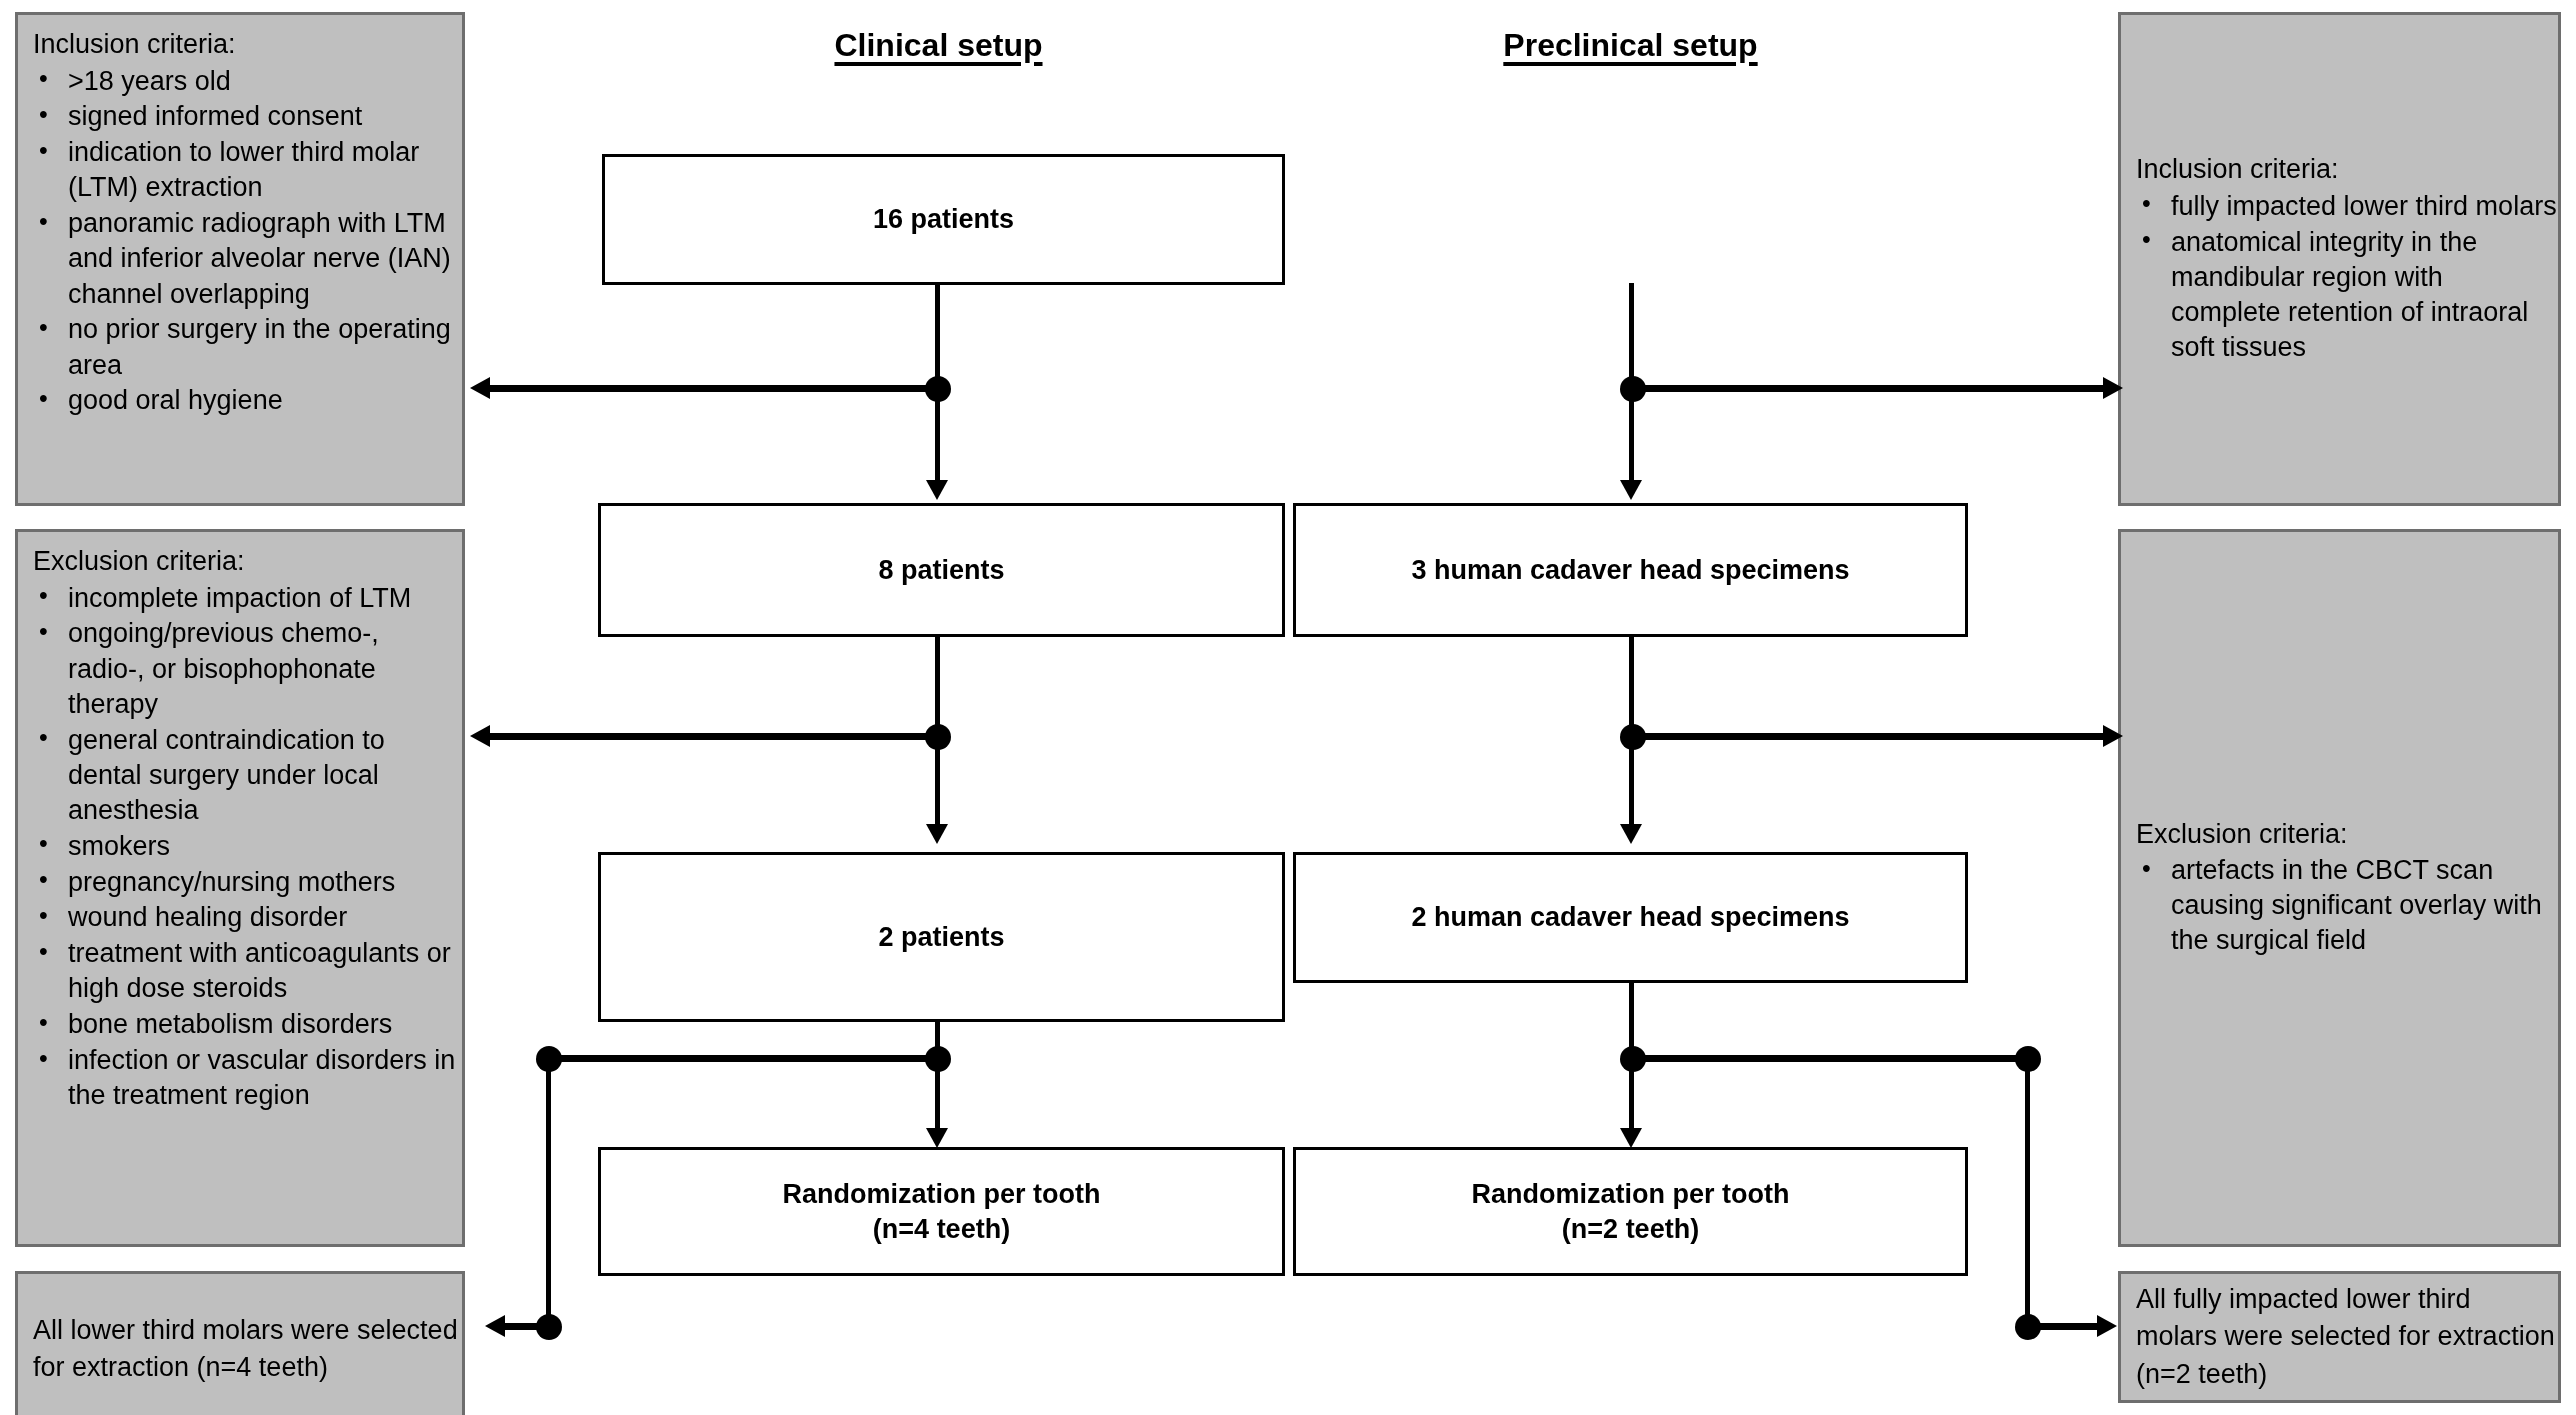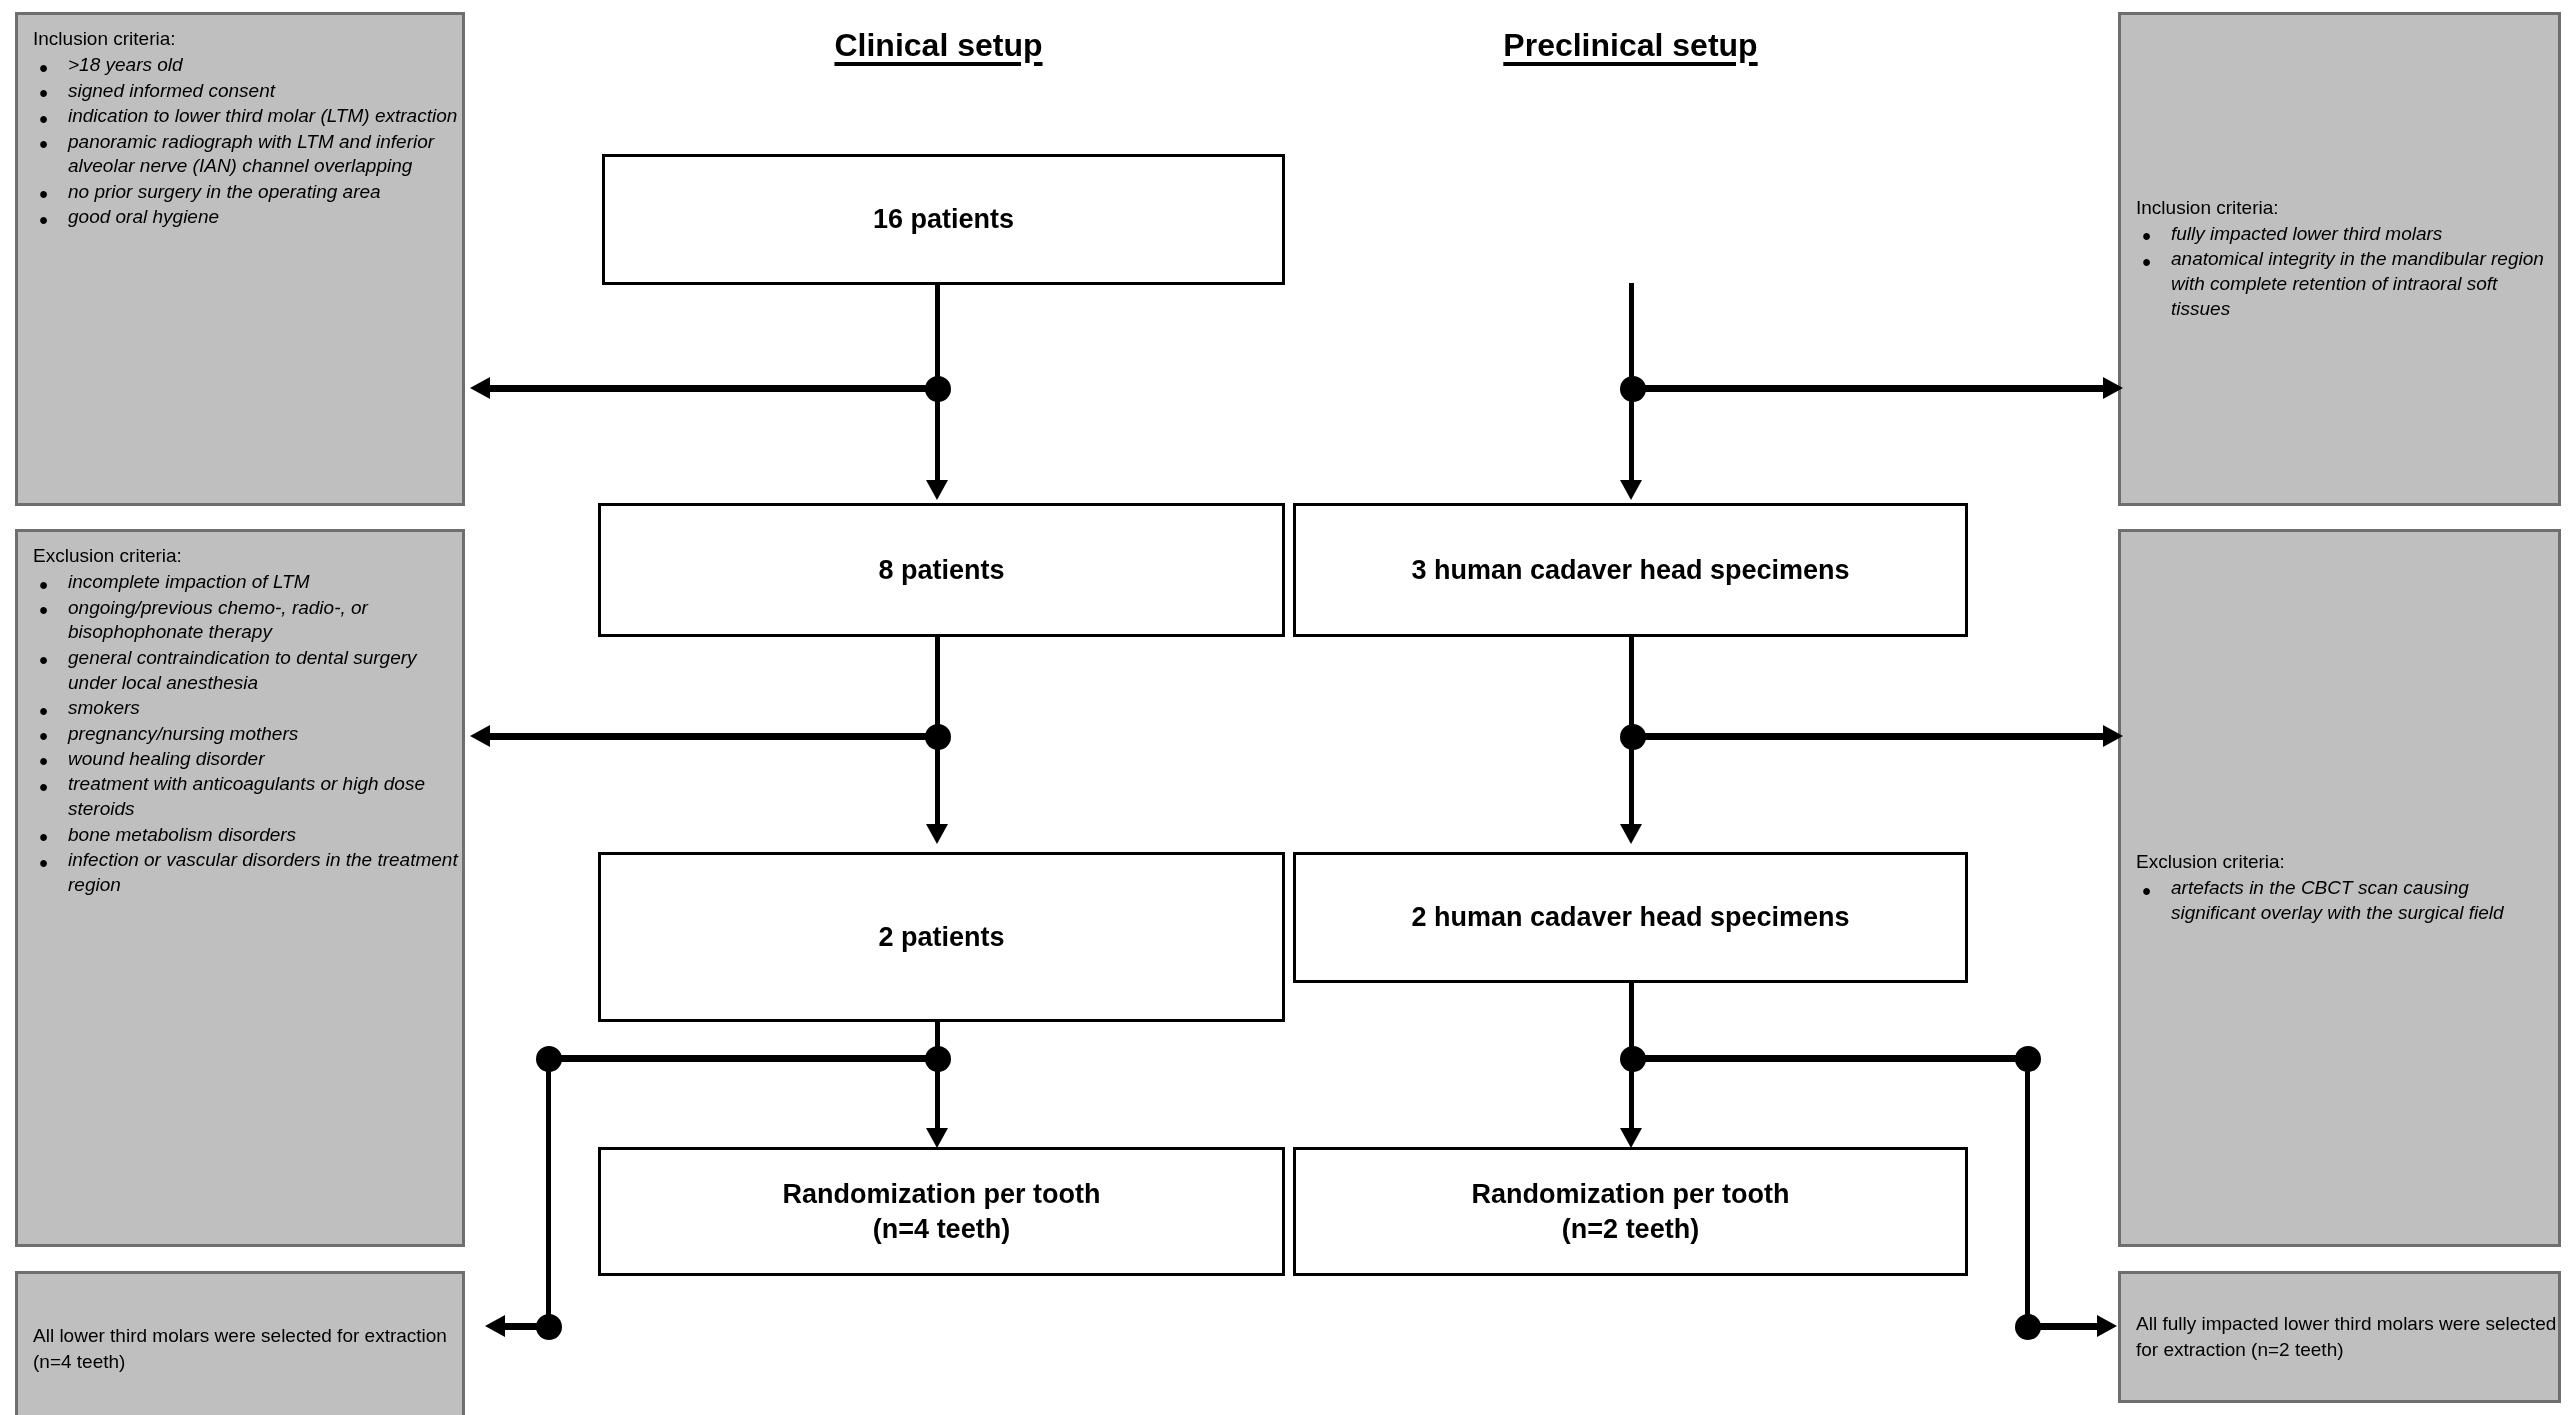--- a/index.html
+++ b/index.html
@@ -10,31 +10,30 @@
     overflow: hidden;
   }
   #stage { position: relative; width: 2576px; height: 1416px; background:#fff; }
 
   
   .gray-panel {
     position: absolute;
     background: #bfbfbf;
     border: 3.8px solid #6e6e6e;
     padding: 12px 0 12px 15px;
-    font-size: 19px;
+    font-size: 27px;
     line-height: 1.30;
     color: #000;
   }
   .gray-panel .phead { margin-bottom: 1.5px; }
   .gray-panel ul { list-style: none; margin: 0; padding: 0; }
   .gray-panel li {
     position: relative;
     padding-left: 35px;
     margin: 0 0 0.8px 0;
-    font-style: italic;
   }
   .gray-panel li::before {
     content: "\2022";
     position: absolute;
     left: 6px; top: -1.5px;
     font-size: 25px;
   }
   .gray-panel.vcenter { display:flex; flex-direction:column; justify-content:center; }
   .gray-panel.plain { line-height: 1.38; }
 

